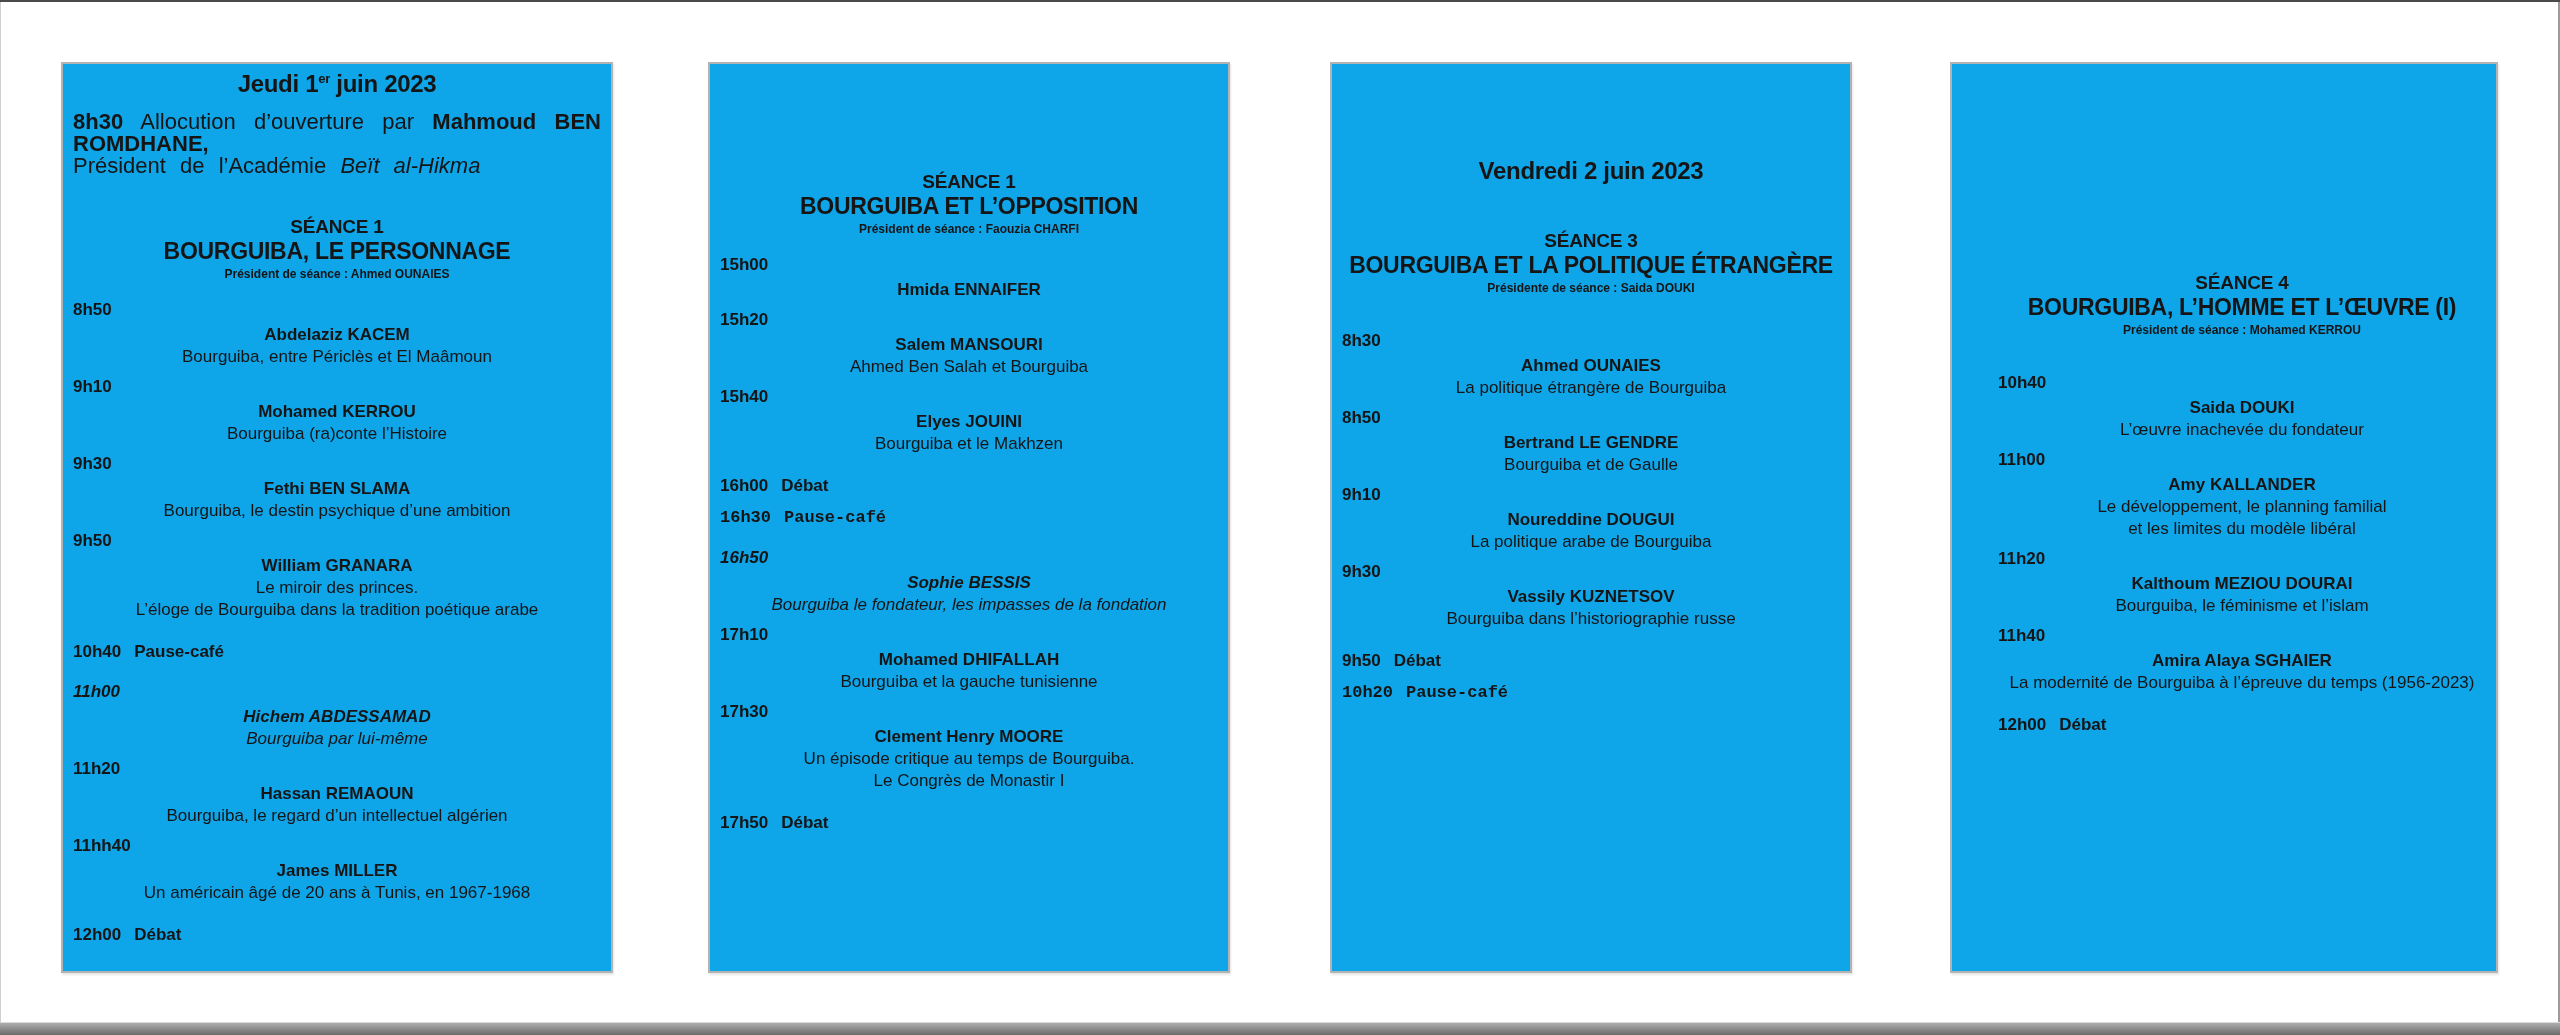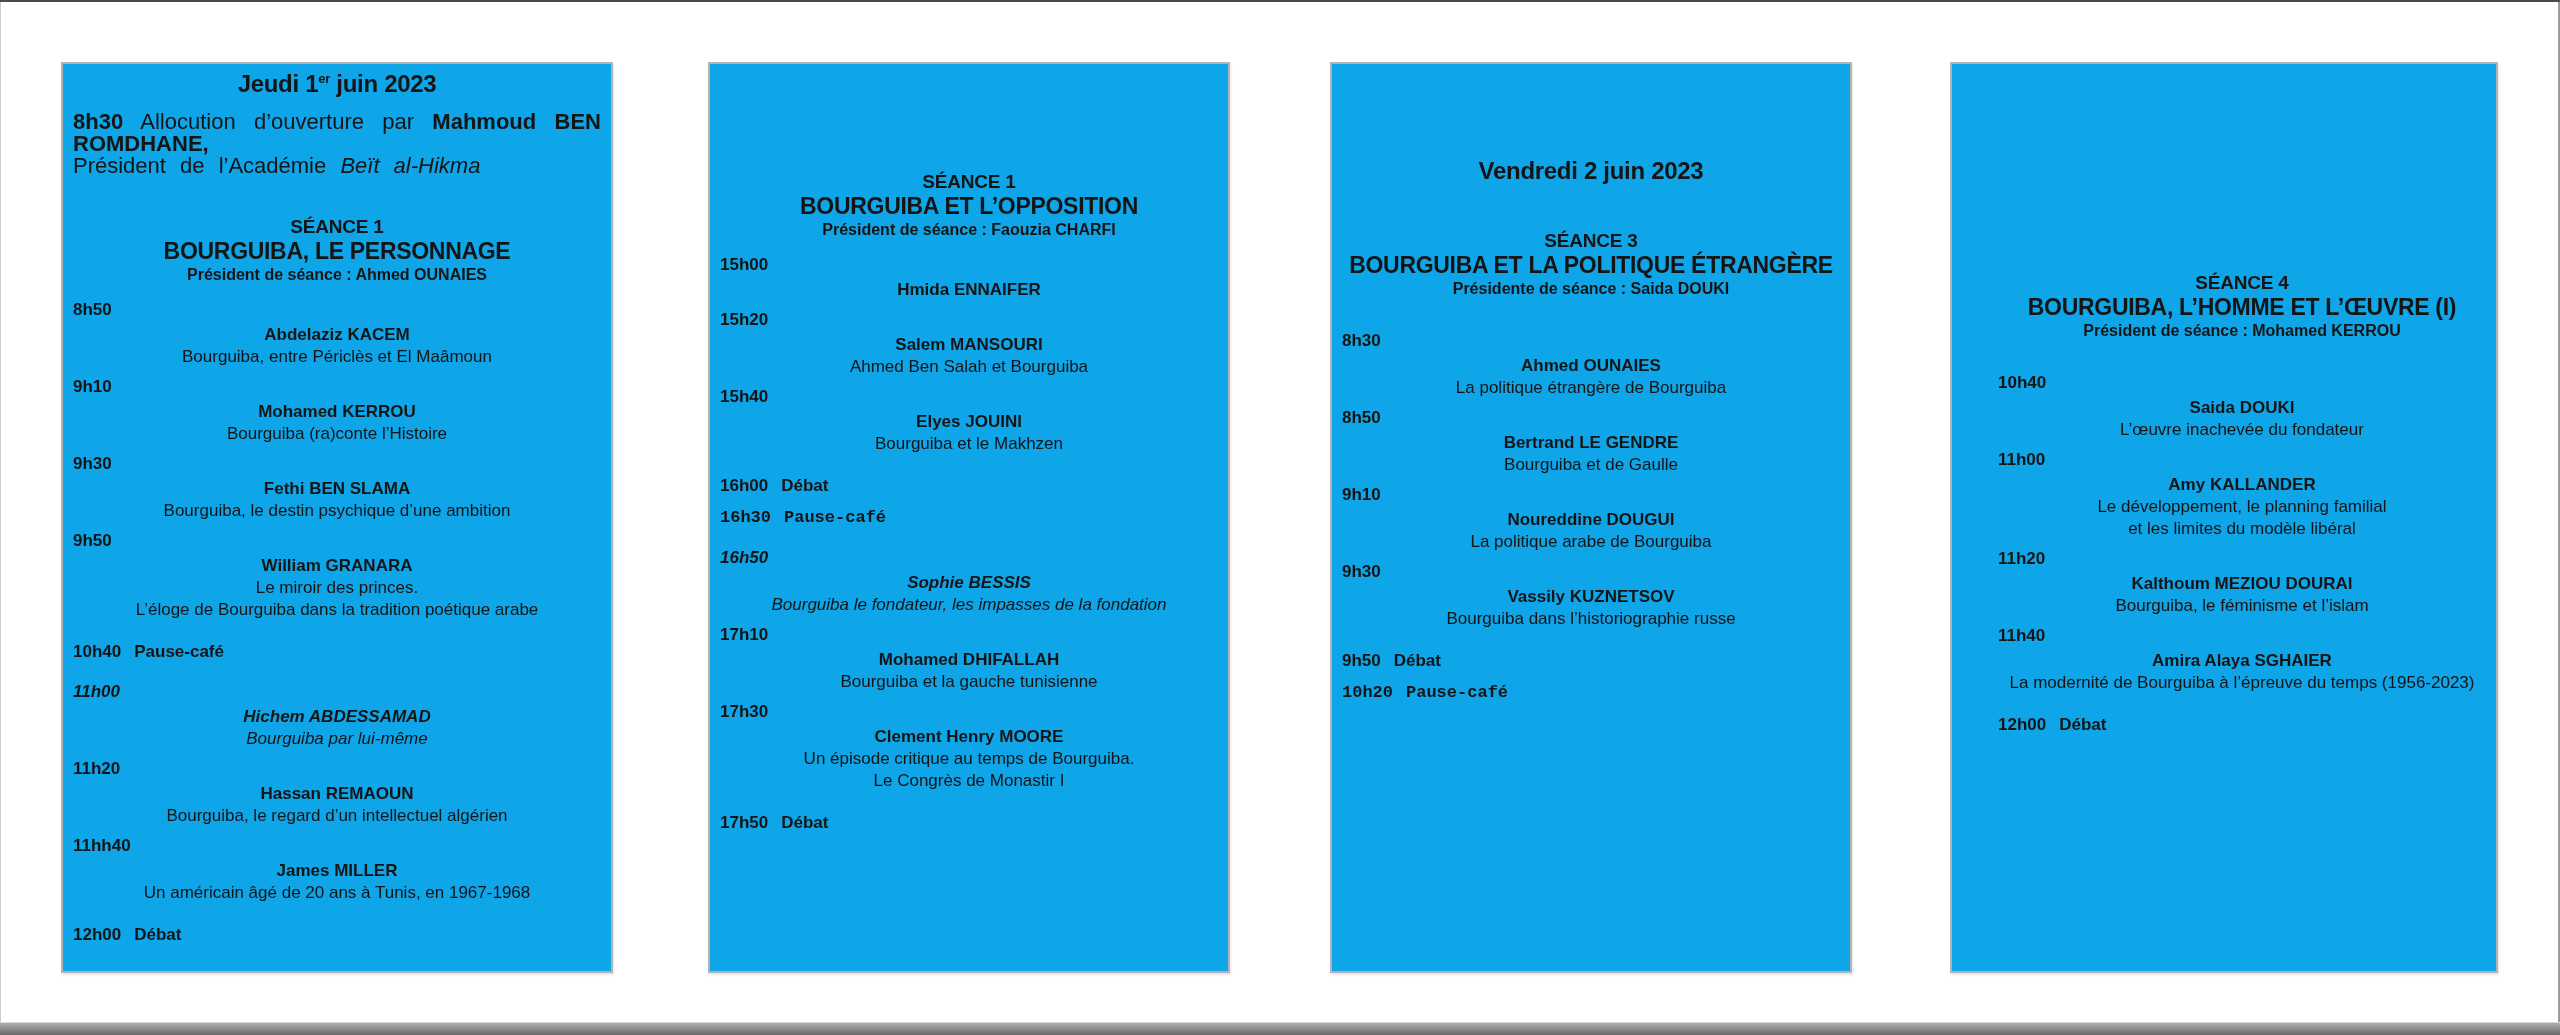--- a/index.html
+++ b/index.html
@@ -38,21 +38,21 @@
   .opening-line1{text-align:justify;text-align-last:justify;}
   .opening-line2{text-align:left;word-spacing:8px;}
   .b{font-weight:700;}
   .i{font-style:italic;}
 
   .session-header{margin-top:38px;text-align:center;}
   .panel-3 .session-header{margin-top:45px;}
   .panel-4 .session-header{margin-top:205px;}
   .seance-number{font-weight:700;font-size:19px;line-height:24px;letter-spacing:-0.2px;}
   .session-title{font-weight:700;font-size:23px;line-height:24px;letter-spacing:-0.3px;}
-  .session-chair{font-weight:700;font-size:16px;line-height:23px;}
+  .session-chair{font-weight:700;font-size:12px;line-height:23px;}
 
   .talk{margin-top:8px;text-align:center;font-size:17px;line-height:22px;}
   .session-header + .talk{margin-top:13px;}
   .panel-3 .session-header + .talk,
   .panel-4 .session-header + .talk{margin-top:30px;}
   .break + .talk{margin-top:18px;font-style:italic;}
   .talk-time{text-align:left;font-weight:700;}
   .talk-name{font-weight:700;margin-top:3px;}
   .talk-line{font-weight:400;}
 

